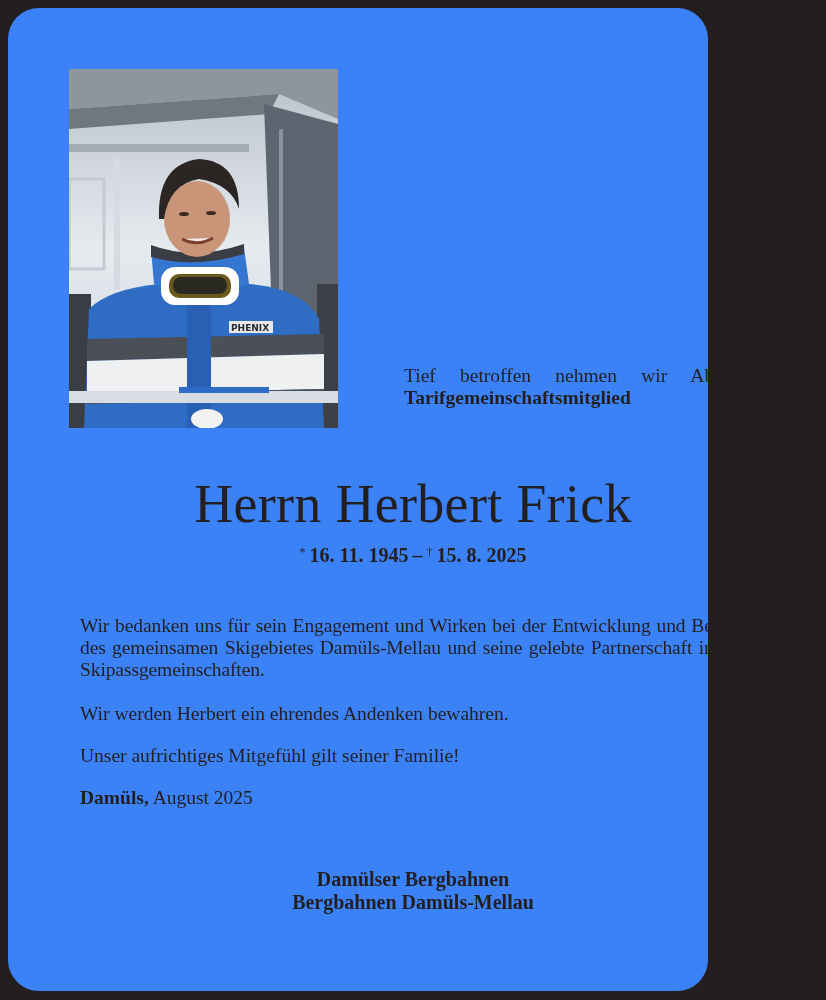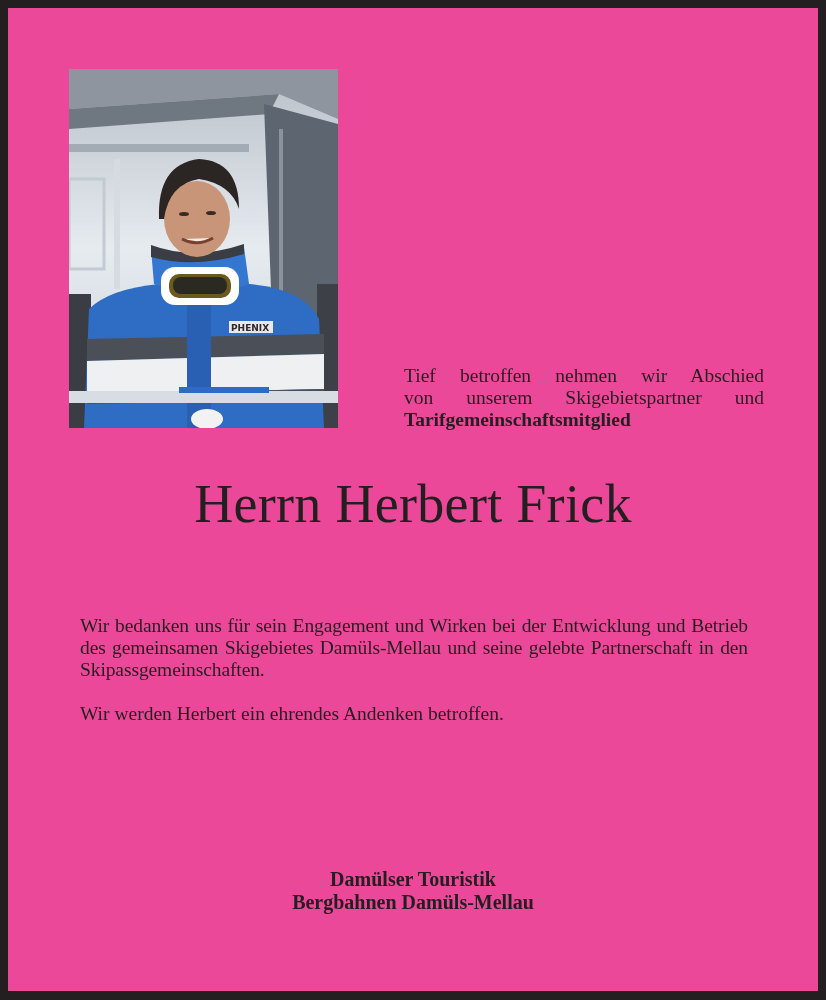--- a/index.html
+++ b/index.html
@@ -1,17 +1,17 @@
 <!DOCTYPE html>
 <html><head>
 <meta charset="utf-8">
 <style>
   html, body { margin: 0; padding: 0; }
   body { width: 826px; height: 1000px; background: #231f20; position: relative; overflow: hidden; font-family: "DejaVu Serif", "Liberation Serif", serif; color: #231f20; }
-  .card { position: absolute; left: 8px; top: 8px; width: 810px; height: 983px; background: #ec4899; }
+  .card { position: absolute; left: 8px; top: 8px; width: 700px; height: 983px; background: #3b82f6; border-radius: 31px; }
   .photo { position: absolute; left: 61px; top: 61px; width: 269px; height: 359px; overflow: hidden; background: #9aa3ad; }
   .photo svg { display: block; width: 100%; height: 100%; }
   .intro { position: absolute; left: 396px; top: 357px; width: 360px; font-family: "Liberation Serif", serif; font-size: 19.5px; line-height: 22px; text-align: justify; text-align-last: left; }
   .intro span { display: block; text-align: justify; text-align-last: justify; }
   .intro span.last { text-align-last: left; font-weight: bold; }
   .name { position: absolute; left: 0; width: 810px; top: 466px; text-align: center; font-family: "Liberation Serif", serif; font-size: 54px; line-height: 60px; letter-spacing: 0.3px; }
   .dates { position: absolute; left: 0; width: 810px; top: 532px; text-align: center; font-family: "Liberation Serif", serif; font-weight: bold; font-size: 20px; line-height: 24px; }
   .dates sup { font-size: 12px; vertical-align: 6px; font-weight: normal; }
   .body { position: absolute; left: 61px; top: 596px; width: 690px; font-family: "Liberation Serif", serif; font-size: 19.5px; line-height: 22px; }
   .body p { margin: 11px; }
@@ -80,30 +80,34 @@
 
       <rect x="0" y="322" width="269" height="12" fill="#d8dde3"></rect>
       <rect x="110" y="318" width="90" height="6" fill="#2e6bc6"></rect>
 
       <ellipse cx="138" cy="350" rx="16" ry="10" fill="#f2f2f2"></ellipse>
     </svg>
   </div>
 
   <div class="intro">
     <span>Tief betroffen nehmen wir Abschied</span>
-    <span>von unserem Skigebietspartner und</span>
     <span class="last">Tarifgemeinschaftsmitglied</span>
   </div>
 
   <div class="name">Herrn Herbert Frick</div>
 
+  <div class="dates">
+    <sup>*</sup> <span>16. 11. 1945</span> <span>–</span> <sup>†</sup> <span>15. 8. 2025</span>
+  </div>
 
   <div class="body">
     <p class="p1">Wir bedanken uns für sein Engagement und Wirken bei der Entwicklung und Betrieb des gemeinsamen Skigebietes Damüls-Mellau und seine gelebte Partnerschaft in den Skipassgemeinschaften.</p>
-    <p class="p2">Wir werden Herbert ein ehrendes Andenken betroffen.</p>
+    <p class="p2">Wir werden Herbert ein ehrendes Andenken bewahren.</p>
+    <p class="p3">Unser aufrichtiges Mitgefühl gilt seiner Familie!</p>
+    <p class="p4"><b>Damüls,</b> <span>August 2025</span></p>
   </div>
 
   <div class="signers">
-    <div>Damülser Touristik</div>
+    <div>Damülser Bergbahnen</div>
     <div>Bergbahnen Damüls-Mellau</div>
   </div>
 
 </div>
 
 </body></html>

